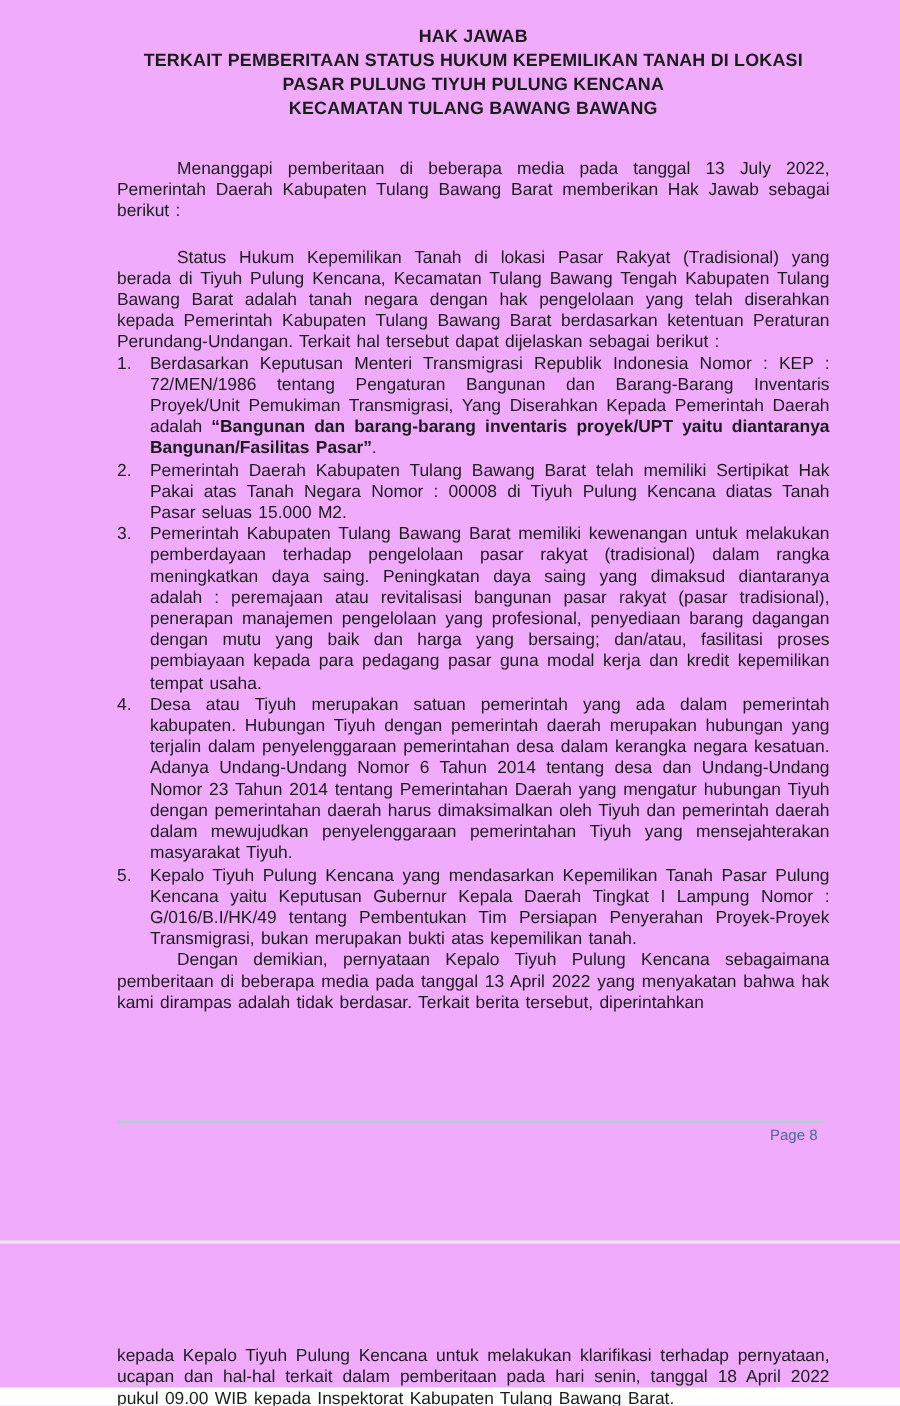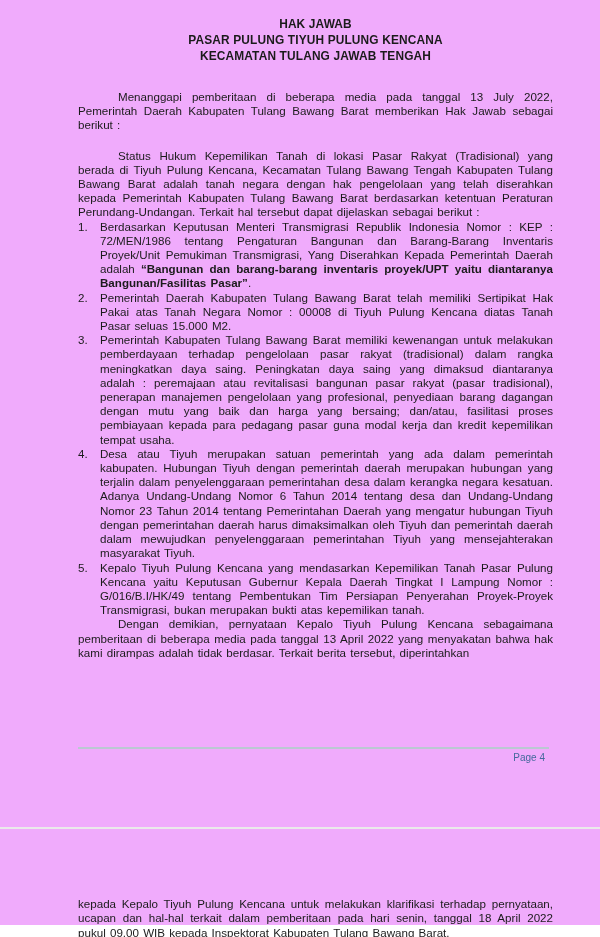--- a/index.html
+++ b/index.html
@@ -108,22 +108,23 @@
   }
 </style>
 </head>
 <body>
 
 <div class="page" id="page1">
   <div class="content">
 
     <div class="doc-title">
       <div>HAK JAWAB</div>
+      <div>TERKAIT PEMBERITAAN STATUS HUKUM KEPEMILIKAN TANAH DI LOKASI</div>
       <div>PASAR PULUNG TIYUH PULUNG KENCANA</div>
-      <div>KECAMATAN TULANG JAWAB TENGAH</div>
+      <div>KECAMATAN TULANG BAWANG BAWANG</div>
     </div>
 
     <p class="para indent p-opening">Menanggapi pemberitaan di beberapa media pada tanggal 13 July 2022, Pemerintah Daerah Kabupaten Tulang Bawang Barat memberikan Hak Jawab sebagai berikut :</p>
 
     <p class="para indent p-status">Status Hukum Kepemilikan Tanah di lokasi Pasar Rakyat (Tradisional) yang berada di Tiyuh Pulung Kencana, Kecamatan Tulang Bawang Tengah Kabupaten Tulang Bawang Barat adalah tanah negara dengan hak pengelolaan yang telah diserahkan kepada Pemerintah Kabupaten Tulang Bawang Barat berdasarkan ketentuan Peraturan Perundang-Undangan. Terkait hal tersebut dapat dijelaskan sebagai berikut :</p>
 
     <div class="num-list">
 
       <div class="list-item">
         <span class="num">1.</span><span>Berdasarkan Keputusan Menteri Transmigrasi Republik Indonesia Nomor : KEP : 72/MEN/1986 tentang Pengaturan Bangunan dan Barang-Barang Inventaris Proyek/Unit Pemukiman Transmigrasi, Yang Diserahkan Kepada Pemerintah Daerah adalah </span><span class="bi">“Bangunan dan barang-barang inventaris proyek/UPT yaitu diantaranya Bangunan/Fasilitas Pasar”</span><span>.</span>
@@ -145,20 +146,20 @@
         <span class="num">5.</span><span>Kepalo Tiyuh Pulung Kencana yang mendasarkan Kepemilikan Tanah Pasar Pulung Kencana yaitu Keputusan Gubernur Kepala Daerah Tingkat I Lampung Nomor : G/016/B.I/HK/49 tentang Pembentukan Tim Persiapan Penyerahan Proyek-Proyek Transmigrasi, bukan merupakan bukti atas kepemilikan tanah.</span>
       </div>
 
     </div>
 
     <p class="para indent p-closing">Dengan demikian, pernyataan Kepalo Tiyuh Pulung Kencana sebagaimana pemberitaan di beberapa media pada tanggal 13 April 2022 yang menyakatan bahwa hak kami dirampas adalah tidak berdasar. Terkait berita tersebut, diperintahkan</p>
 
   </div>
 
   <div class="footer-rule"></div>
-  <div class="page-number">Page 4</div>
+  <div class="page-number">Page 8</div>
 </div>
 
 <div class="page-divider"></div>
 
 <div class="page" id="page2">
   <p class="continuation">kepada Kepalo Tiyuh Pulung Kencana untuk melakukan klarifikasi terhadap pernyataan, ucapan dan hal-hal terkait dalam pemberitaan pada hari senin, tanggal 18 April 2022 pukul 09.00 WIB kepada Inspektorat Kabupaten Tulang Bawang Barat.</p>
 </div>
 
 </body></html>

